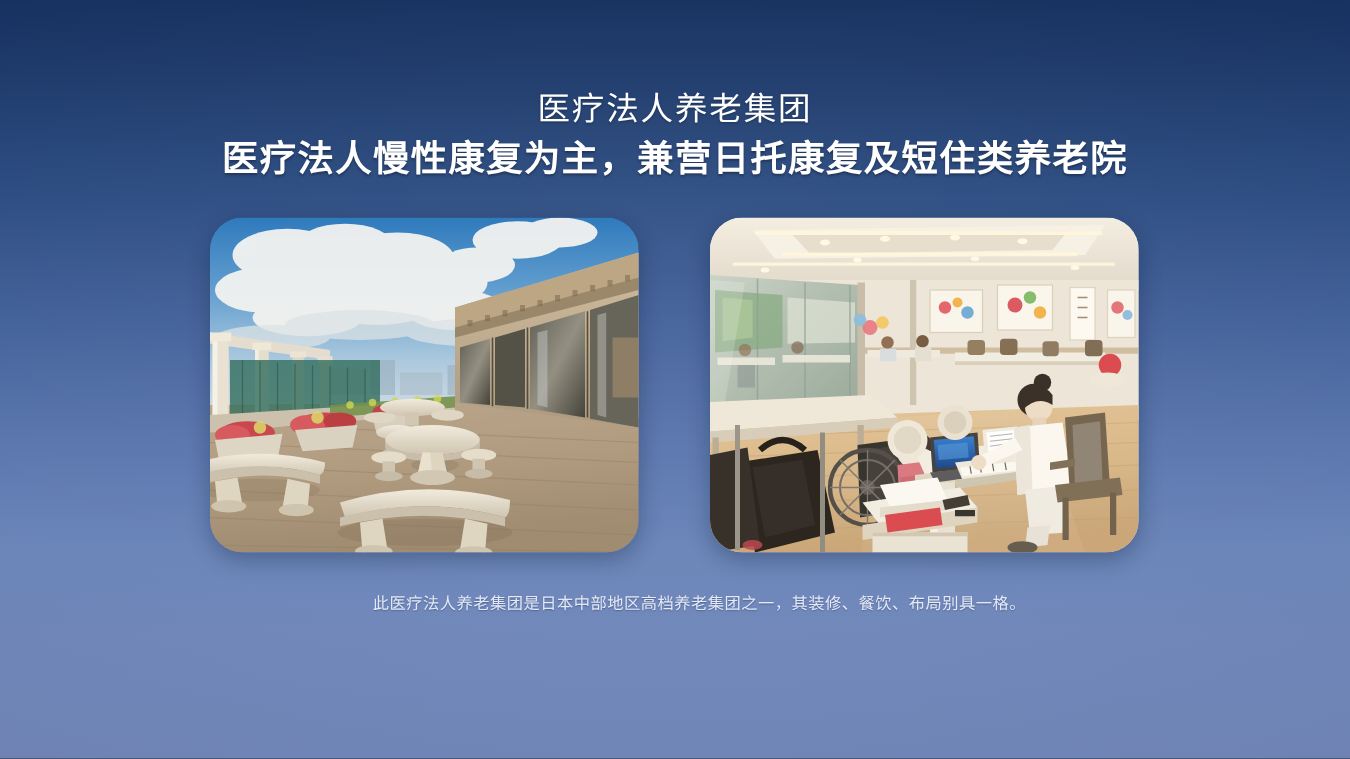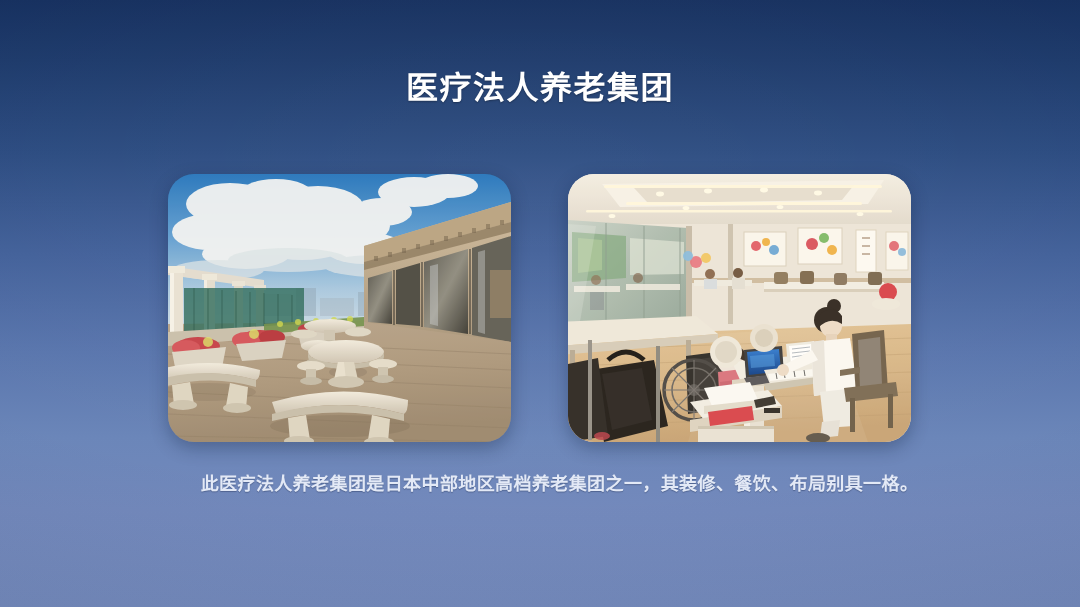--- a/index.html
+++ b/index.html
@@ -43,22 +43,22 @@
   .title-block {
     position: absolute;
     left: 0;
     right: 0;
     top: 72px;
     text-align: center;
     z-index: 4;
   }
   .title-line1 {
     color: #ffffff;
-    font-size: 32px;
-    font-weight: bold;
+    font-size: 26px;
+    font-weight: normal;
     letter-spacing: 1.5px;
     line-height: 32px;
     text-shadow: 0 1px 2px rgba(0,0,0,0.30);
   }
   .title-line2 {
     color: #ffffff;
     font-size: 29px;
     font-weight: bold;
     letter-spacing: 1.2px;
     line-height: 38px;
@@ -93,35 +93,36 @@
   .caption-block {
     position: absolute;
     left: 0;
     right: 0;
     top: 470px;
     text-align: center;
     z-index: 4;
   }
   .caption-line {
     color: #e3e9f6;
-    font-size: 18px;
-    font-weight: bold;
+    font-size: 13px;
+    font-weight: normal;
     line-height: 28px;
     letter-spacing: 0.4px;
     text-shadow: 0 1px 1px rgba(20,35,70,0.35);
     margin-left: 39px;
   }
 </style>
 </head>
 <body>
 
 <div id="slide">
 
   <div class="title-block">
     <div class="title-line1">医疗法人养老集团</div>
+    <div class="title-line2">医疗法人慢性康复为主，兼营日托康复及短住类养老院</div>
   </div>
 
   <div class="photos">
 
     <div class="photo" id="photo-terrace">
       <svg viewBox="0 0 343 268" preserveAspectRatio="xMidYMid slice">
         <defs>
           <linearGradient id="skyG" x1="0" y1="0" x2="0" y2="1">
             <stop offset="0%" stop-color="#2476c0"></stop>
             <stop offset="38%" stop-color="#5d9dd4"></stop>

